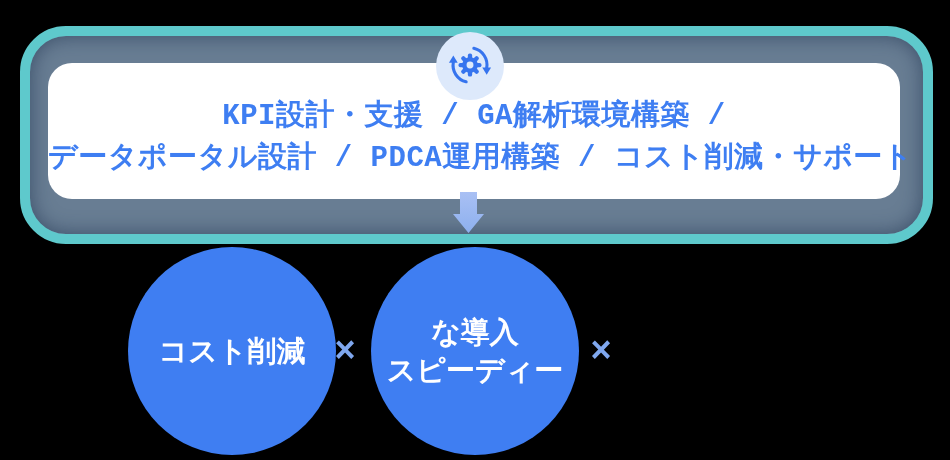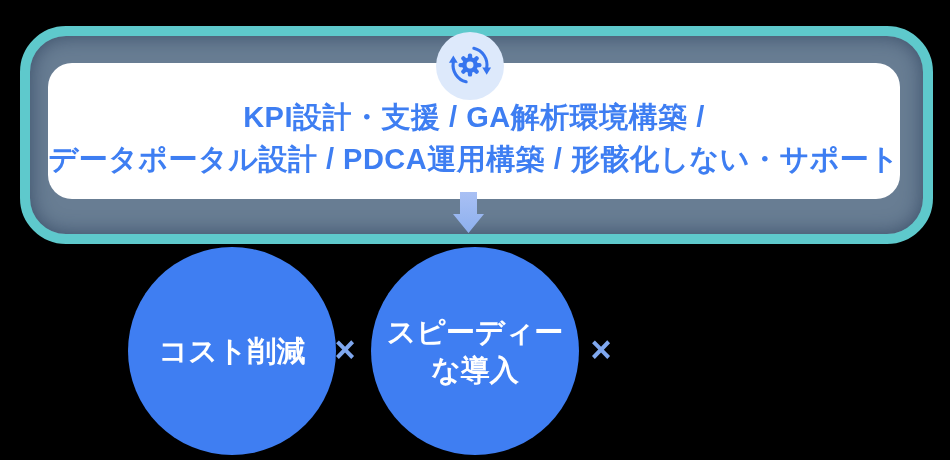--- a/index.html
+++ b/index.html
@@ -15,20 +15,21 @@
     background:#687d93;
     box-shadow:inset 0 0 20px rgba(20,40,70,.55);
     z-index:1;
   }
   
   .card{
     position:absolute;left:48px;top:63px;width:852px;height:136px;
     background:#ffffff;border-radius:24px;z-index:3;
     box-sizing:border-box;padding-top:33px;
     text-align:center;
+    font-family:Liberation Mono, monospace;
   }
   .card .line{
     display:block;font-size:29px;font-weight:700;line-height:42px;
     color:#3e7ef2;letter-spacing:.5px;white-space:nowrap;
   }
   
   .badge{
     position:absolute;left:436px;top:32px;width:68px;height:68px;
     border-radius:50%;background:#dde9fb;z-index:4;
     display:flex;align-items:center;justify-content:center;
@@ -54,21 +55,21 @@
 </style>
 </head>
 <body>
 
 <div class="stage">
 
   <div class="frame"></div>
 
   <div class="card">
     <span class="line">KPI設計・支援 / GA解析環境構築 /</span>
-    <span class="line">データポータル設計 / PDCA運用構築 / 形骸化しない・サポート</span>
+    <span class="line">データポータル設計 / PDCA運用構築 / コスト削減・サポート</span>
   </div>
 
   <div class="badge">
     <svg width="46" height="46" viewBox="0 0 48 48">
 
       <g fill="none" stroke="#3674ee" stroke-width="3.2" stroke-linecap="round">
         <path d="M28 5.5 A17.8 17.8 0 0 1 41.4 26"></path>
         <path d="M20 40.5 A17.8 17.8 0 0 1 6.6 20"></path>
       </g>
       <g fill="#3674ee">
@@ -108,21 +109,21 @@
   <div class="circle c1">
     <div>
       <span>コスト削減</span>
     </div>
   </div>
 
   <div class="times t1">×</div>
 
   <div class="circle c2">
     <div>
+      <span>な導入</span>
       <span>スピーディー</span>
-      <span>な導入</span>
     </div>
   </div>
 
   <div class="times t2">×</div>
 
 
 </div>
 
 </body></html>

